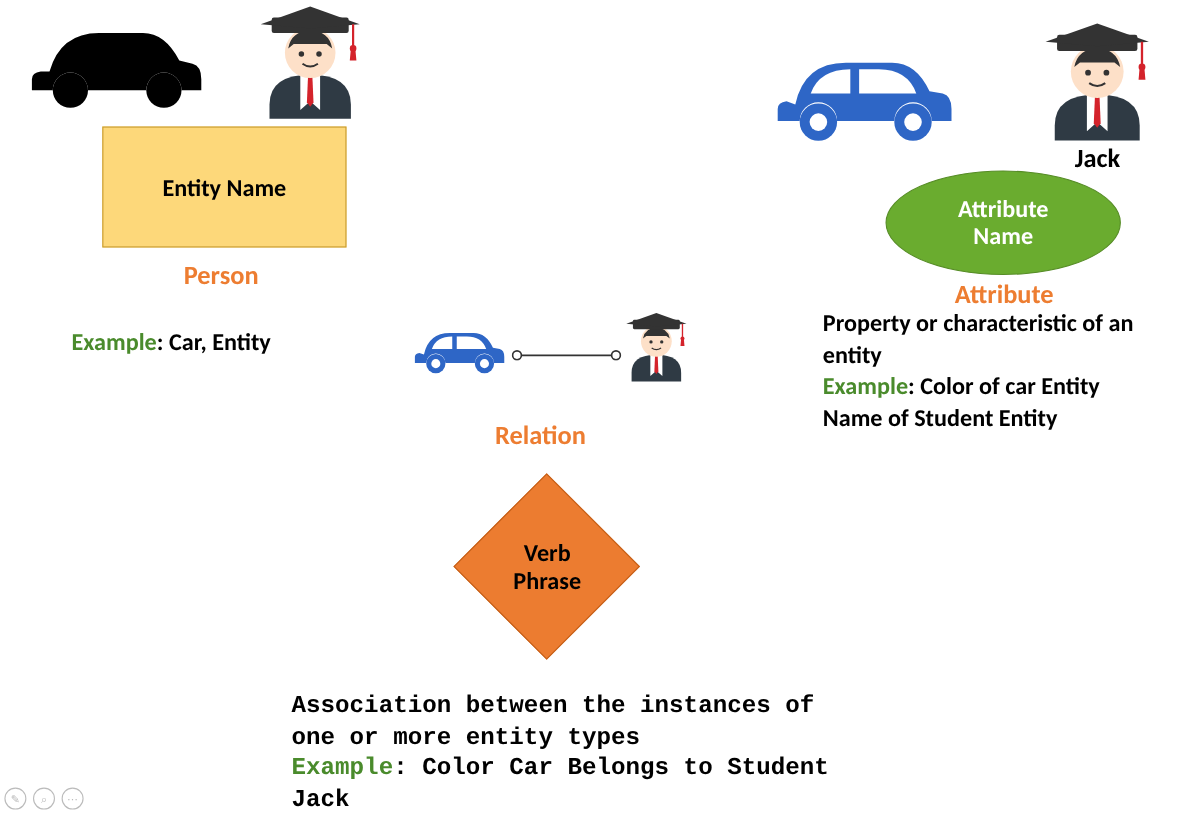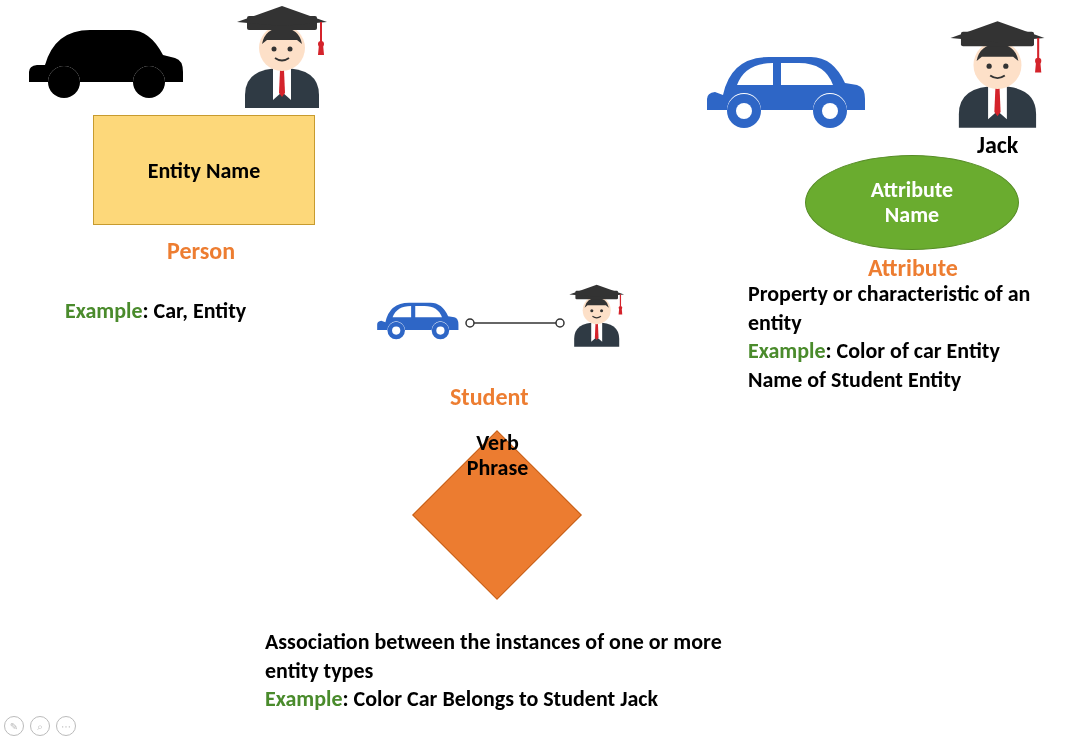--- a/index.html
+++ b/index.html
@@ -44,20 +44,21 @@
 }
 .diamond {
   background: #ec7c30;
   border: 1.5px solid #c45f18;
   transform: rotate(45deg);
 }
 .diamond-text {
   position: absolute;
   top: 0; left: 0; right: 0; bottom: 0;
   display: flex;
+  align-items: center;
   justify-content: center;
   font-weight: bold;
   font-size: 22px;
   text-align: center;
 }
 
 
 .section-label {
   color: #ed7d31;
   font-weight: bold;
@@ -216,32 +217,32 @@
     <circle cx="65" cy="49" r="2.5" fill="#333"></circle>
     <path d="M50 58 Q57 63 64 58" stroke="#333" stroke-width="1.8" fill="none"></path>
     <rect x="22" y="16" width="70" height="14" rx="2" fill="#333"></rect>
     <polygon points="57,6 102,22 57,26 12,22" fill="#333"></polygon>
     <line x1="96" y1="22" x2="96" y2="42" stroke="#d4232b" stroke-width="2"></line>
     <circle cx="96" cy="44" r="3" fill="#d4232b"></circle>
     <path d="M94 44 L98 44 L99 55 L93 55 Z" fill="#d4232b"></path>
   </svg>
 </div>
 
-<div class="abs section-label" style="left:450px; top:382px;">Student</div>
+<div class="abs section-label" style="left:450px; top:382px;">Relation</div>
 
 <div class="diamond-wrap" style="left:395px; top:430px; width:205px; height:170px;">
   <div class="diamond" style="position:absolute; left:42px; top:25px; width:120px; height:120px;"></div>
   <div class="diamond-text">
     <span style="line-height:1.15;">
       <span>Verb<br>Phrase</span>
     </span>
   </div>
 </div>
 
-<div class="abs desc" style="left:265px; top:628px; width:510px;">
+<div class="abs desc" style="left:265px; top:628px; width:510px;font-family:Liberation Mono, monospace;">
   <span>Association between the instances of one or more entity types</span><br>
   <span class="example-key">Example</span><span>: Color Car Belongs to Student Jack</span>
 </div>
 
 <div class="toolbar">
   <div class="toolbar-btn">✎</div>
   <div class="toolbar-btn">⌕</div>
   <div class="toolbar-btn">⋯</div>
 </div>
 

